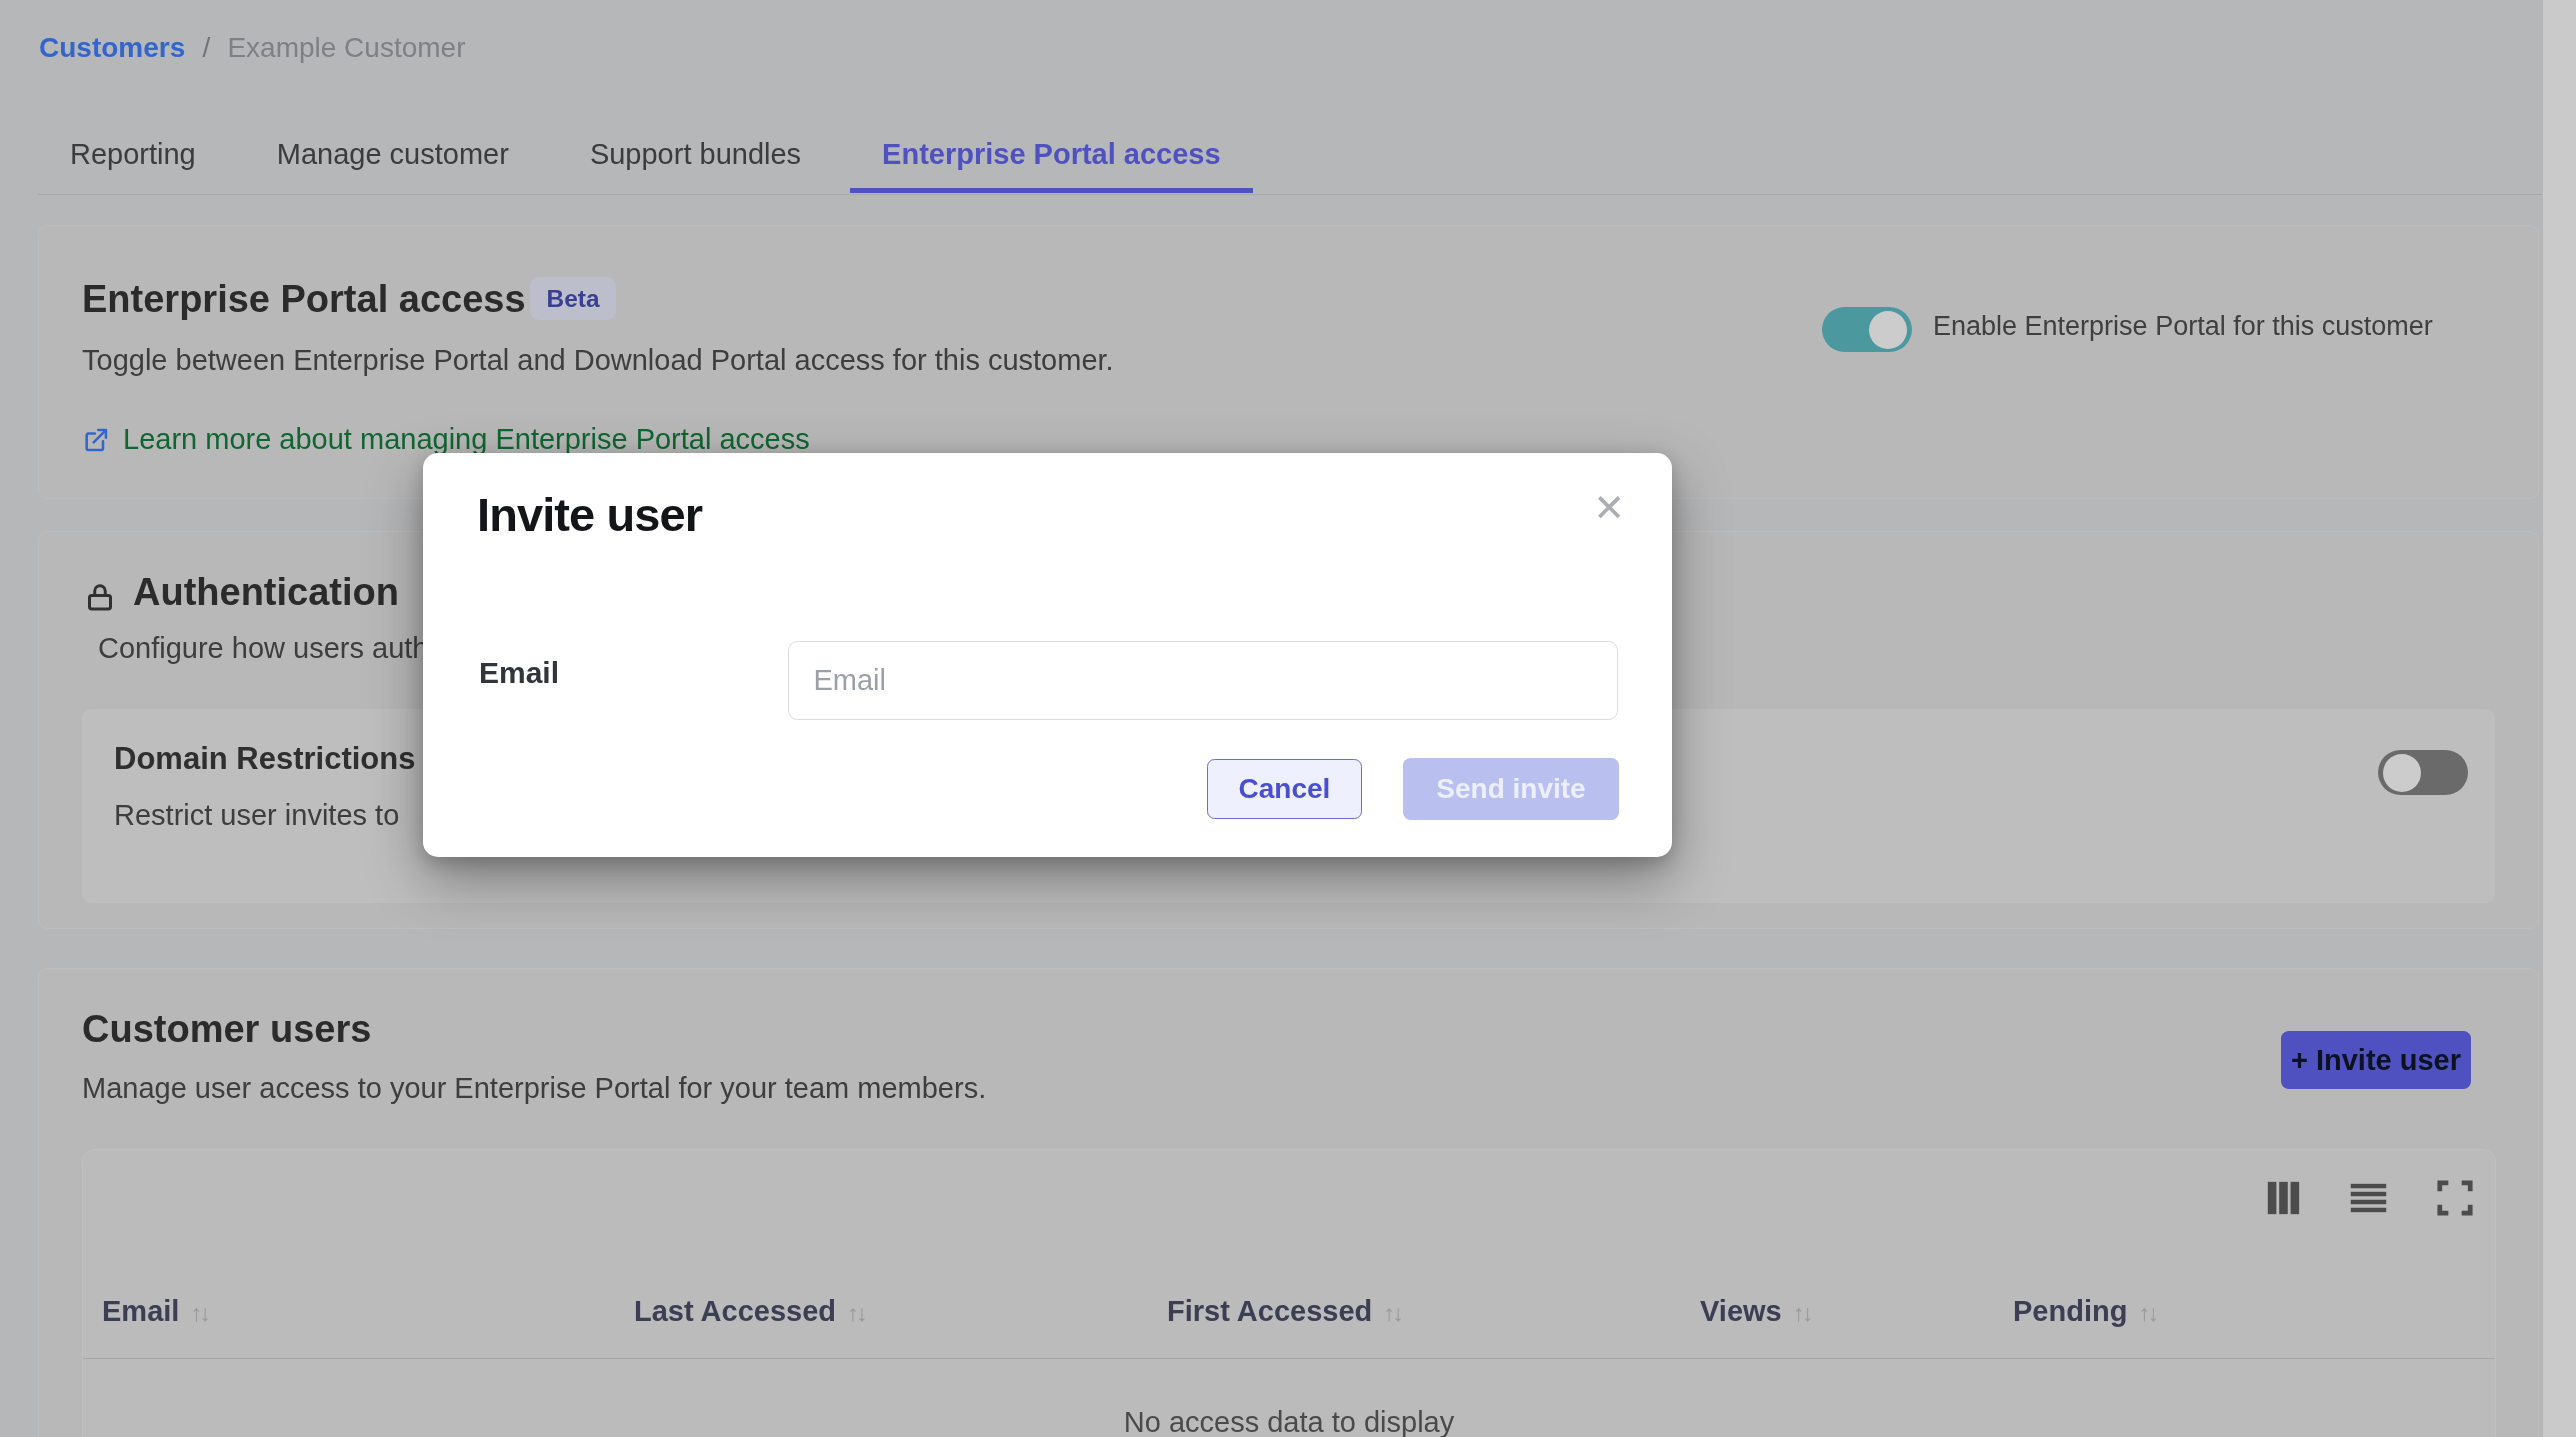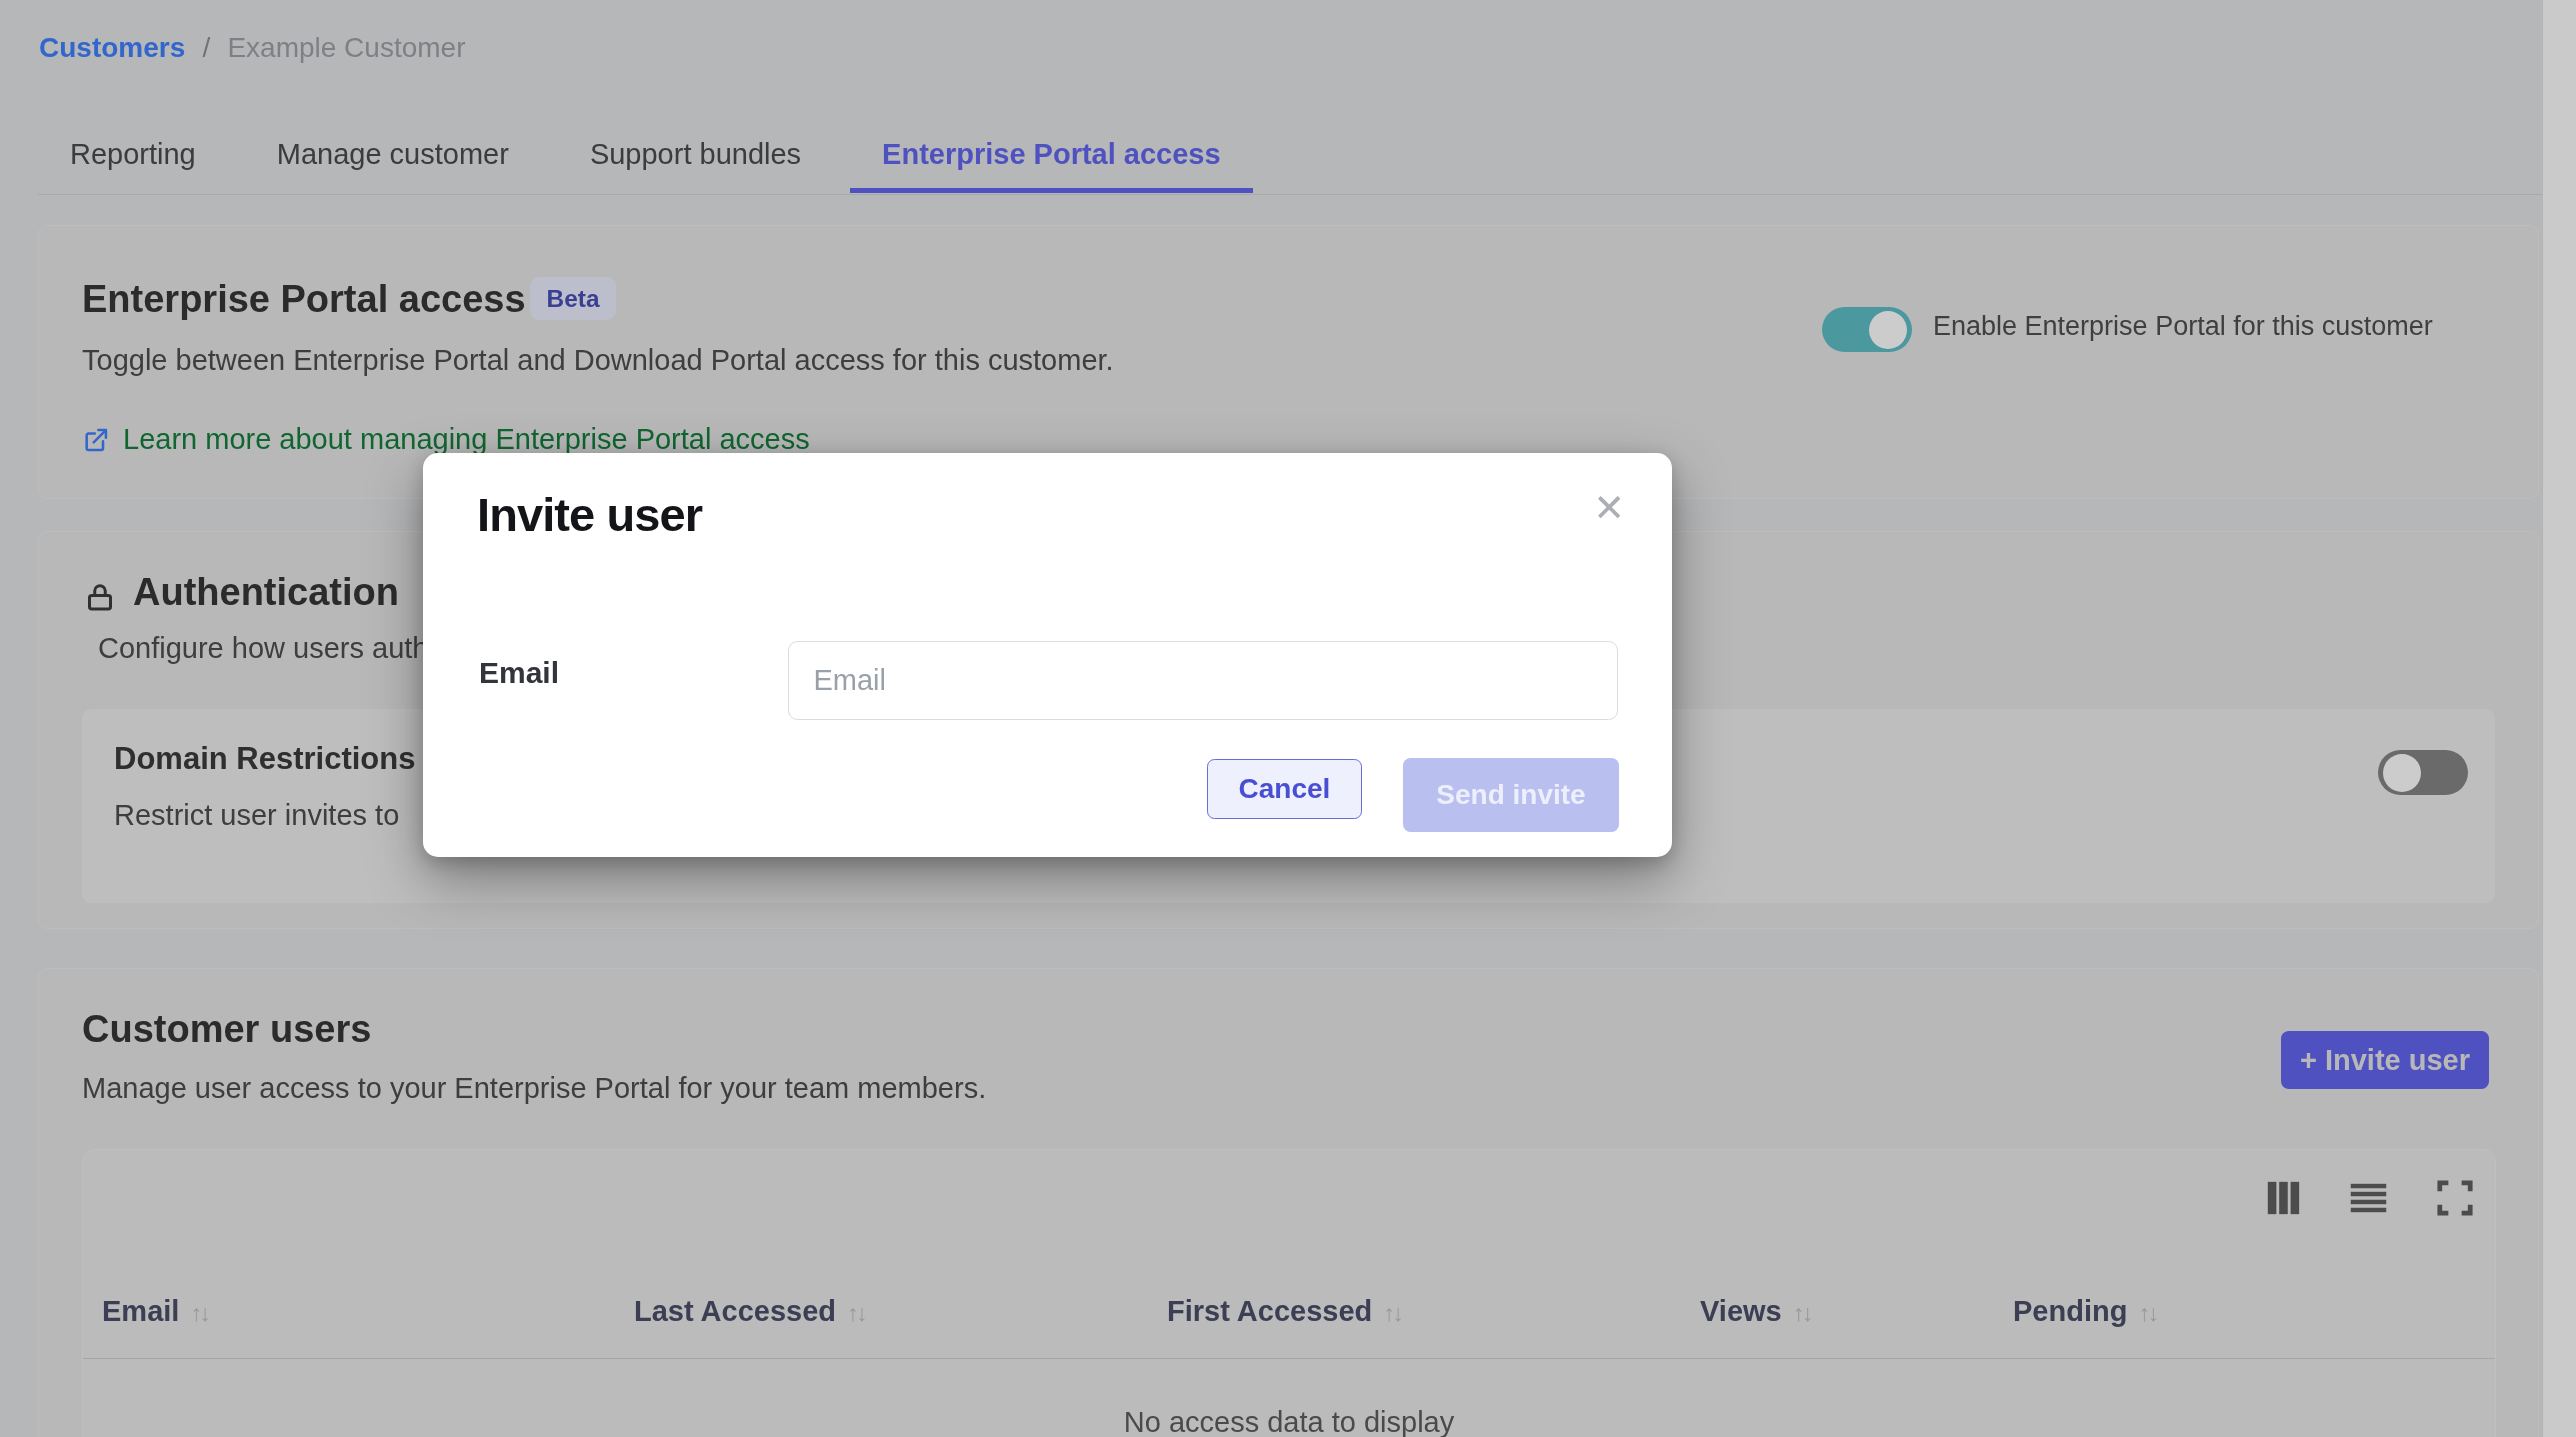--- a/index.html
+++ b/index.html
@@ -64,22 +64,22 @@
   .lock-icon { position:absolute; left:43px; top:47px; }
 
   .sub-panel {
     position:absolute; left:43px; right:43px; top:177px; height:194px;
     background:#eeeeef; border-radius:9.4px;
   }
   .sub-panel-title { position:absolute; left:32px; top:32px; font-size:31px; font-weight:600; color:#3b3b3b; white-space:nowrap; }
   .sub-panel-desc  { position:absolute; left:32px; top:90px; font-size:29px; color:#4e4e4e; white-space:nowrap; }
 
   .invite-btn {
-    position:absolute; left:2242px; top:62px; width:208px; height:58px;
-    background:#6366f1; color:#e5e5e5; font-size:29px; font-weight:700;
+    position:absolute; left:2242px; top:62px; width:190px; height:58px;
+    background:#6366f1; color:#0f172a; font-size:29px; font-weight:700;
     border:none; border-radius:7.5px; cursor:pointer; white-space:nowrap;
   }
 
   .table-panel {
     position:absolute; left:43px; top:180px; width:2414px; height:470px;
     background:#eaeaeb; border:0.9px solid #f0f0f1; border-radius:13px;
   }
   .table-toolbar { position:absolute; top:28px; right:20.7px; display:flex; gap:47px; }
   .tool-icon { width:39px; height:39px; cursor:pointer; display:flex; align-items:center; justify-content:center; }
   .table-header { position:absolute; left:0; right:0; top:124px; height:84px; }
@@ -111,21 +111,21 @@
     font-family:"Liberation Sans","DejaVu Sans",sans-serif;
   }
   .modal-input::placeholder { color:#9aa0a8; }
   .btn-cancel {
     position:absolute; left:784px; top:306px; width:155px; height:60px;
     background:#eef0fd; border:1.9px solid #666dd9; border-radius:7.5px;
     color:#484fd2; font-size:28px; font-weight:700; cursor:pointer;
     font-family:inherit;
   }
   .btn-send {
-    position:absolute; left:980px; top:305px; width:216px; height:74px;
+    position:absolute; left:980px; top:305px; width:216px; height:62px;
     background:#b9c0f0; border:none; border-radius:7.5px;
     color:#edeffc; font-size:28px; font-weight:700; cursor:default;
     font-family:inherit;
   }
 </style>
 </head>
 <body>
 
 <div class="page">
 

